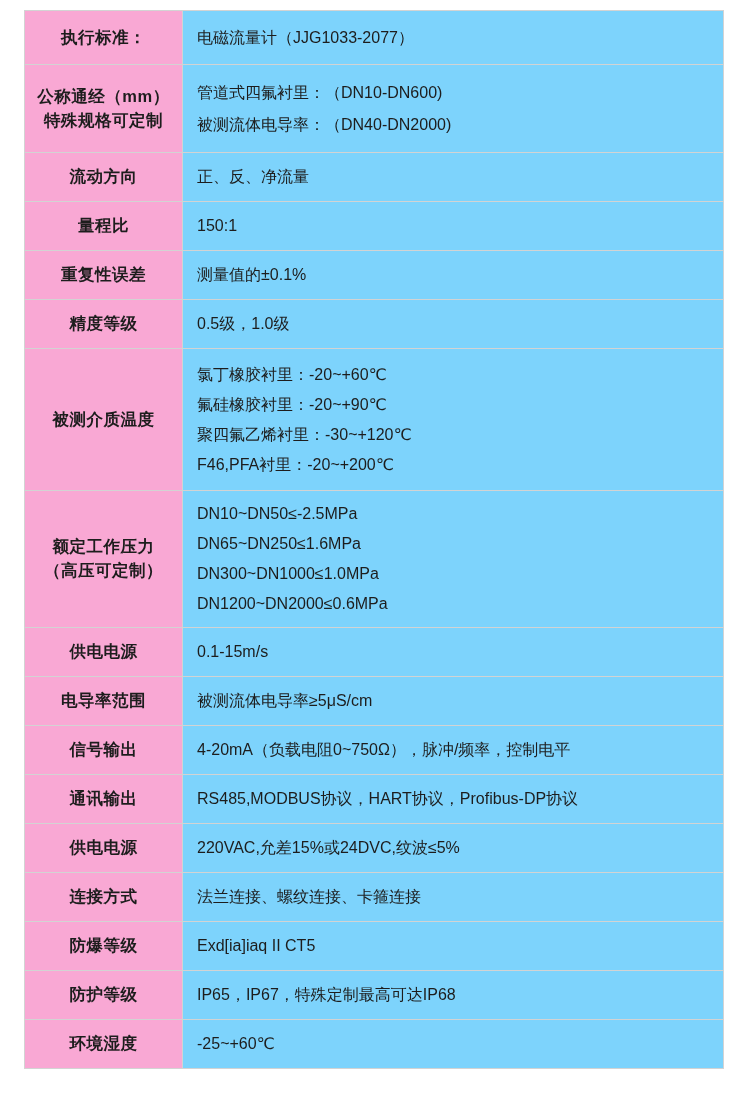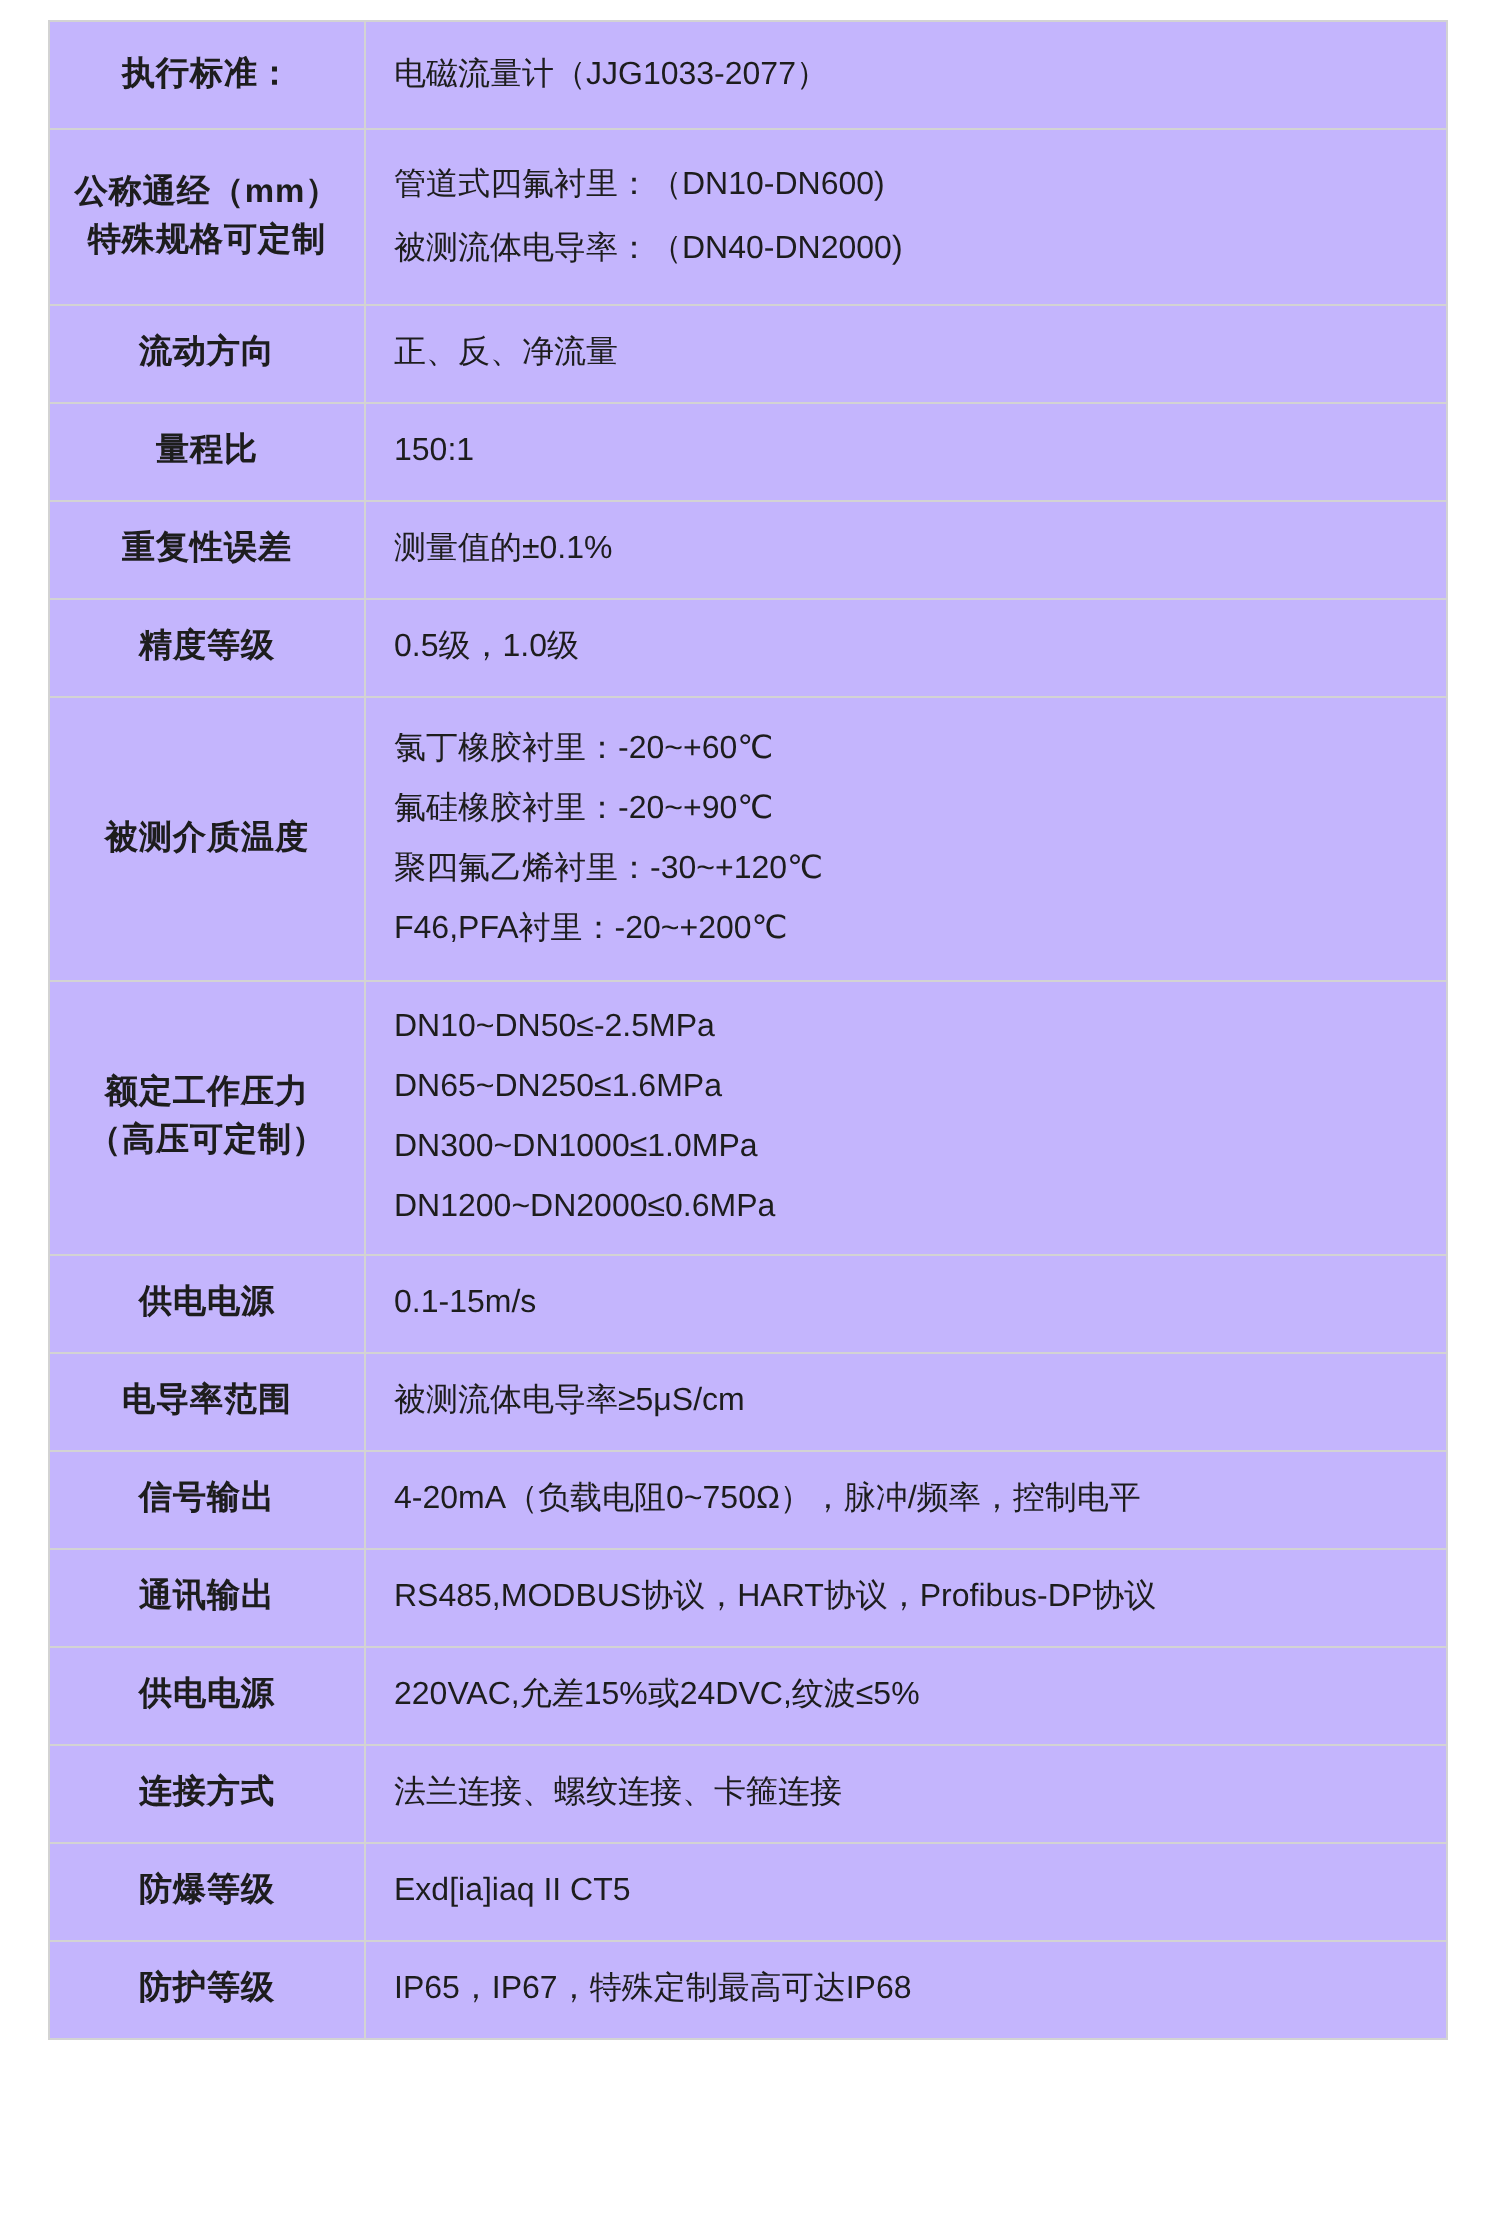--- a/index.html
+++ b/index.html
@@ -20,31 +20,31 @@
     border-collapse: collapse;
     table-layout: fixed;
   }
   .spec-table td {
     border: 1px solid #d3d3d3;
     vertical-align: middle;
     box-sizing: border-box;
   }
   td.label {
     width: 158px;
-    background: #c4b5fd;
+    background: #f9a8d4;
     text-align: center;
     font-size: 16.5px;
     font-weight: bold;
     letter-spacing: 0.5px;
     line-height: 1.45;
     padding: 8px 4px;
     color: #1d1d1d;
   }
   td.value {
-    background: #c4b5fd;
+    background: #7dd3fc;
     font-size: 16px;
     padding: 8px 0 8px 14px;
     line-height: 1.5;
     color: #1d1d1d;
   }
   .value .line {
     display: block;
     padding: 4px 0;
   }
   .value .line.tight {
@@ -189,14 +189,22 @@
         </td>
       </tr>
       <tr style="height: 44px;">
         <td class="label">
           <span class="sub">防护等级</span>
         </td>
         <td class="value">
           <span class="line">IP65，IP67，特殊定制最高可达IP68</span>
         </td>
       </tr>
+      <tr style="height: 44px;">
+        <td class="label">
+          <span class="sub">环境湿度</span>
+        </td>
+        <td class="value">
+          <span class="line">-25~+60℃</span>
+        </td>
+      </tr>
     </tbody>
 </table>
 
 </body></html>

